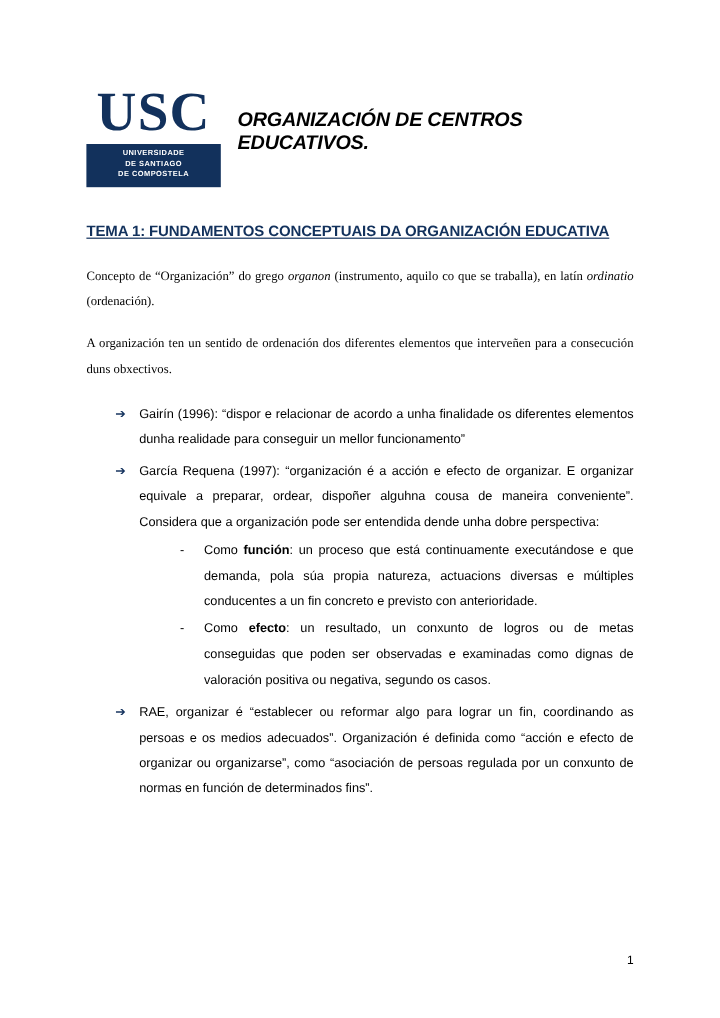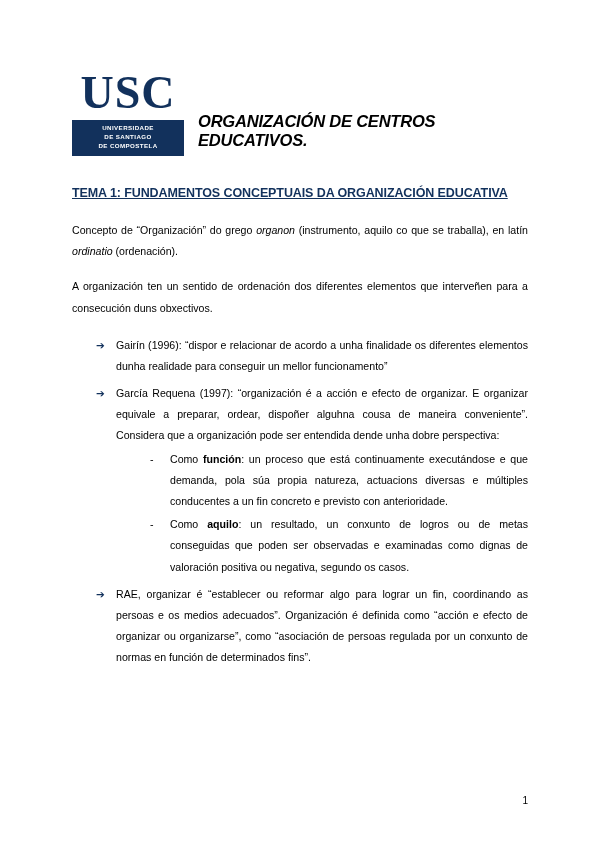--- a/index.html
+++ b/index.html
@@ -19,21 +19,21 @@
     position: relative;
     width: 600px;
     height: 848px;
     box-sizing: border-box;
     padding: 70px 72px 40px 72px;
   }
 
   
   .header {
     display: flex;
-    align-items: flex-end;
+    align-items: center;
     gap: 14px;
     margin-bottom: 30px;
   }
   .logo-block {
     width: 112px;
     flex: 0 0 112px;
     text-align: center;
     line-height: 1;
   }
   .logo-usc {
@@ -81,20 +81,21 @@
     color: #000;
     margin: 0 0 16px 0;
   }
 
   
   p.body {
     font-size: 10.6px;
     line-height: 2.0;
     text-align: justify;
     margin: 0 0 14px 0;
+    font-family: Liberation Serif, serif;
   }
   p.body:last-of-type { margin-bottom: 16px; }
 
   
   ul.arrow-list {
     list-style: none;
     margin: 6px 0 0 0;
     padding: 0 0 0 24px;
   }
   ul.arrow-list > li {
@@ -165,19 +166,19 @@
 
   <div id="paragraphs">
       <p class="body"><span>Concepto de “Organización” do grego </span><em>organon</em><span> (instrumento, aquilo co que se traballa), en latín </span><em>ordinatio</em><span> (ordenación).</span></p>
       <p class="body"><span>A organización ten un sentido de ordenación dos diferentes elementos que interveñen para a consecución duns obxectivos.</span></p>
     </div>
 
   <ul class="arrow-list" id="bullets">
       <li><span class="marker">➔</span><span><span>Gairín (1996): “dispor e relacionar de acordo a unha finalidade os diferentes elementos dunha realidade para conseguir un mellor funcionamento”</span></span></li>
       <li><span class="marker">➔</span><span><span>García Requena (1997): “organización é a acción e efecto de organizar. E organizar equivale a preparar, ordear, dispoñer alguhna cousa de maneira conveniente”. Considera que a organización pode ser entendida dende unha dobre perspectiva:</span></span><ul class="dash-list">
           <li><span class="marker">-</span><span><span>Como </span><strong>función</strong><span>: un proceso que está continuamente executándose e que demanda, pola súa propia natureza, actuacions diversas e múltiples conducentes a un fin concreto e previsto con anterioridade.</span></span></li>
-          <li><span class="marker">-</span><span><span>Como </span><strong>aquilo</strong><span>: un resultado, un conxunto de logros ou de metas conseguidas que poden ser observadas e examinadas como dignas de valoración positiva ou negativa, segundo os casos.</span></span></li>
+          <li><span class="marker">-</span><span><span>Como </span><strong>efecto</strong><span>: un resultado, un conxunto de logros ou de metas conseguidas que poden ser observadas e examinadas como dignas de valoración positiva ou negativa, segundo os casos.</span></span></li>
         </ul></li>
       <li><span class="marker">➔</span><span><span>RAE, organizar é “establecer ou reformar algo para lograr un fin, coordinando as persoas e os medios adecuados”. Organización é definida como “acción e efecto de organizar ou organizarse”, como “asociación de persoas regulada por un conxunto de normas en función de determinados fins”.</span></span></li>
     </ul>
 
   <div class="page-number">1</div>
 </div>
 
 </body></html>

